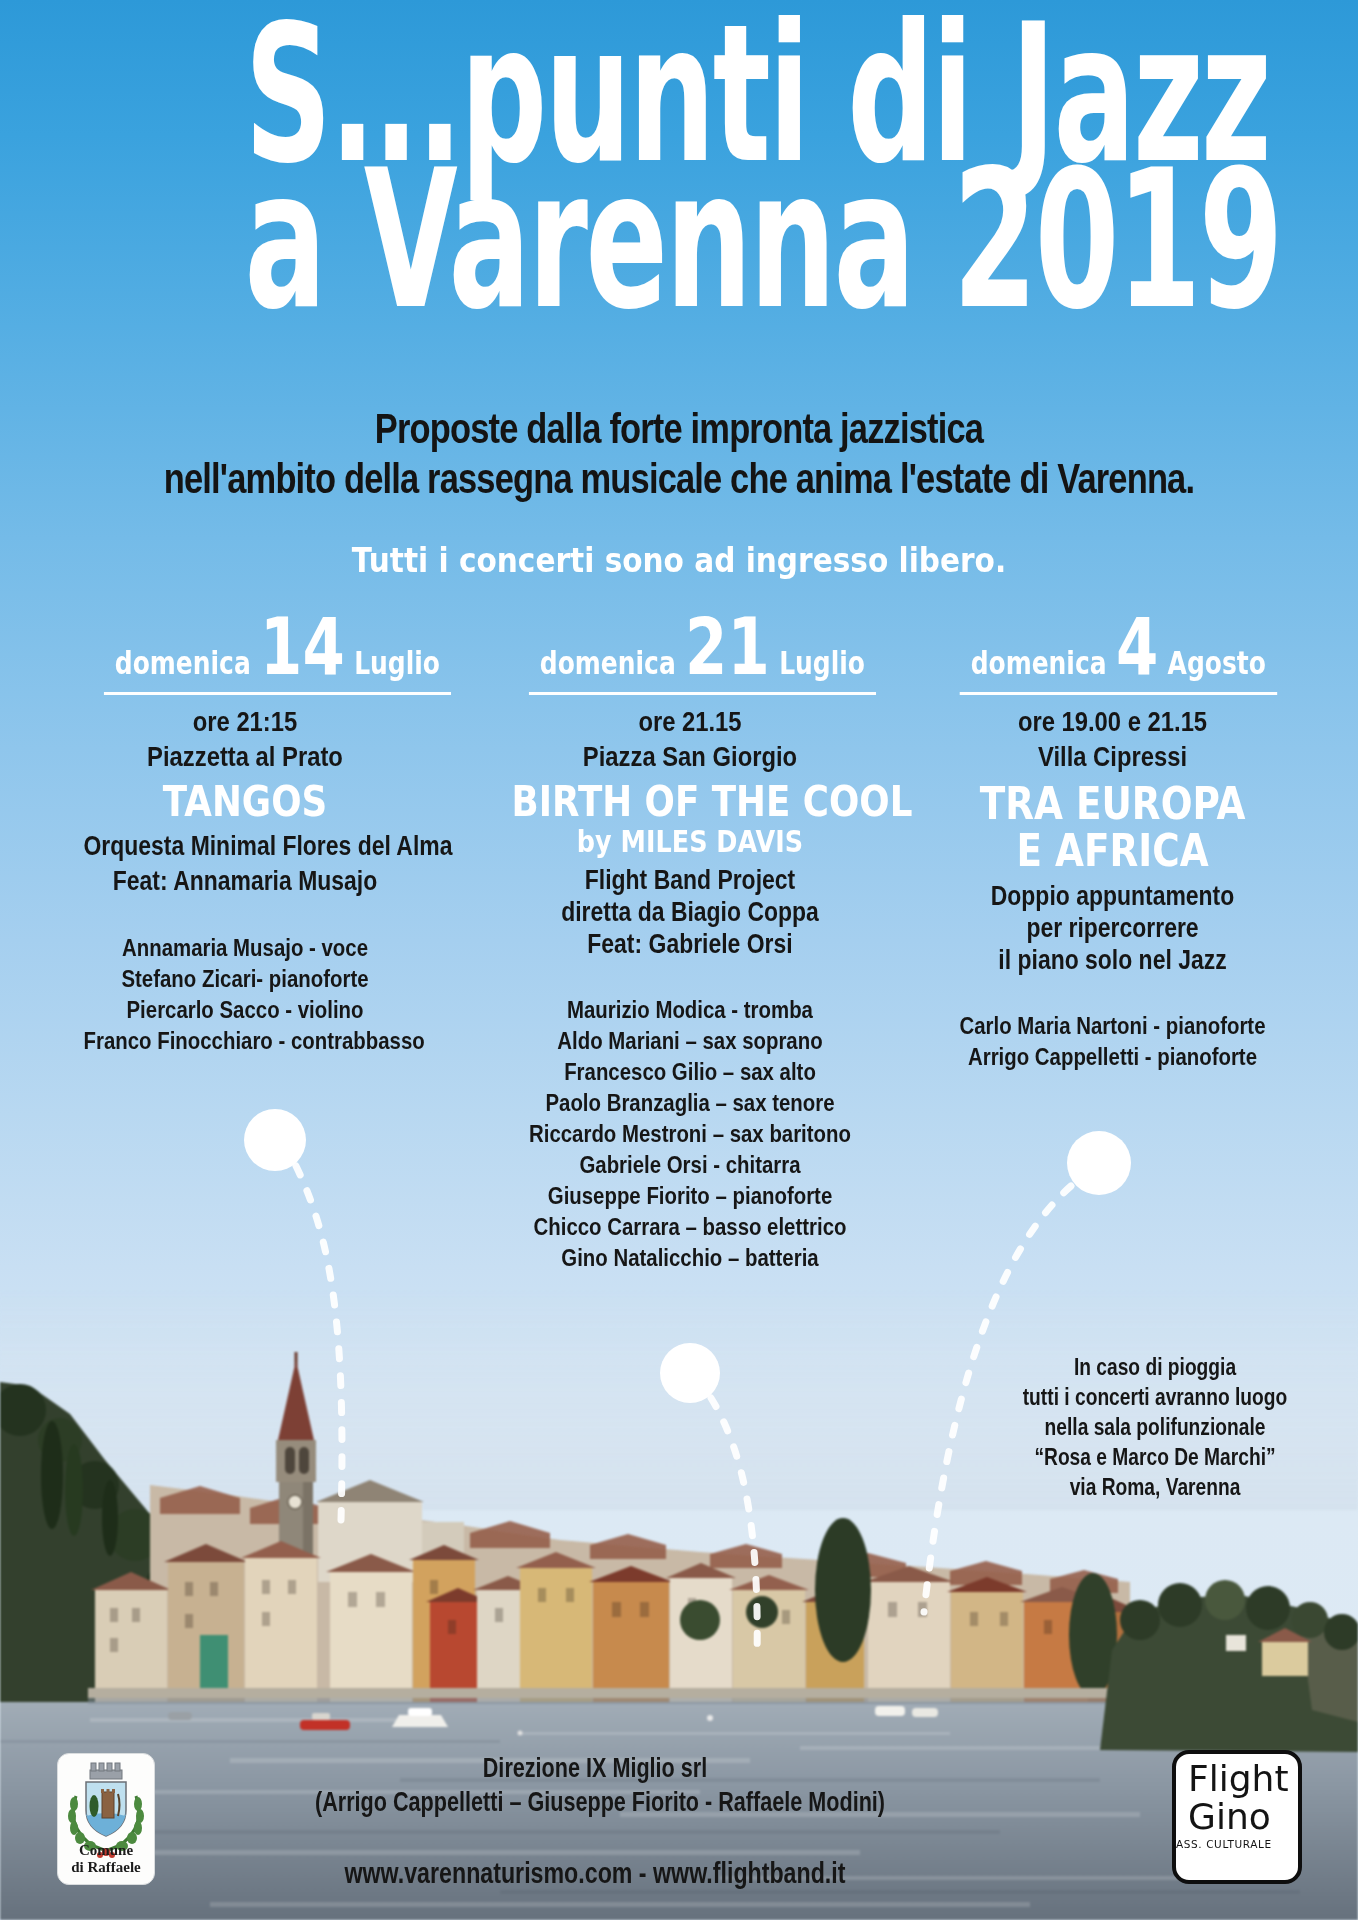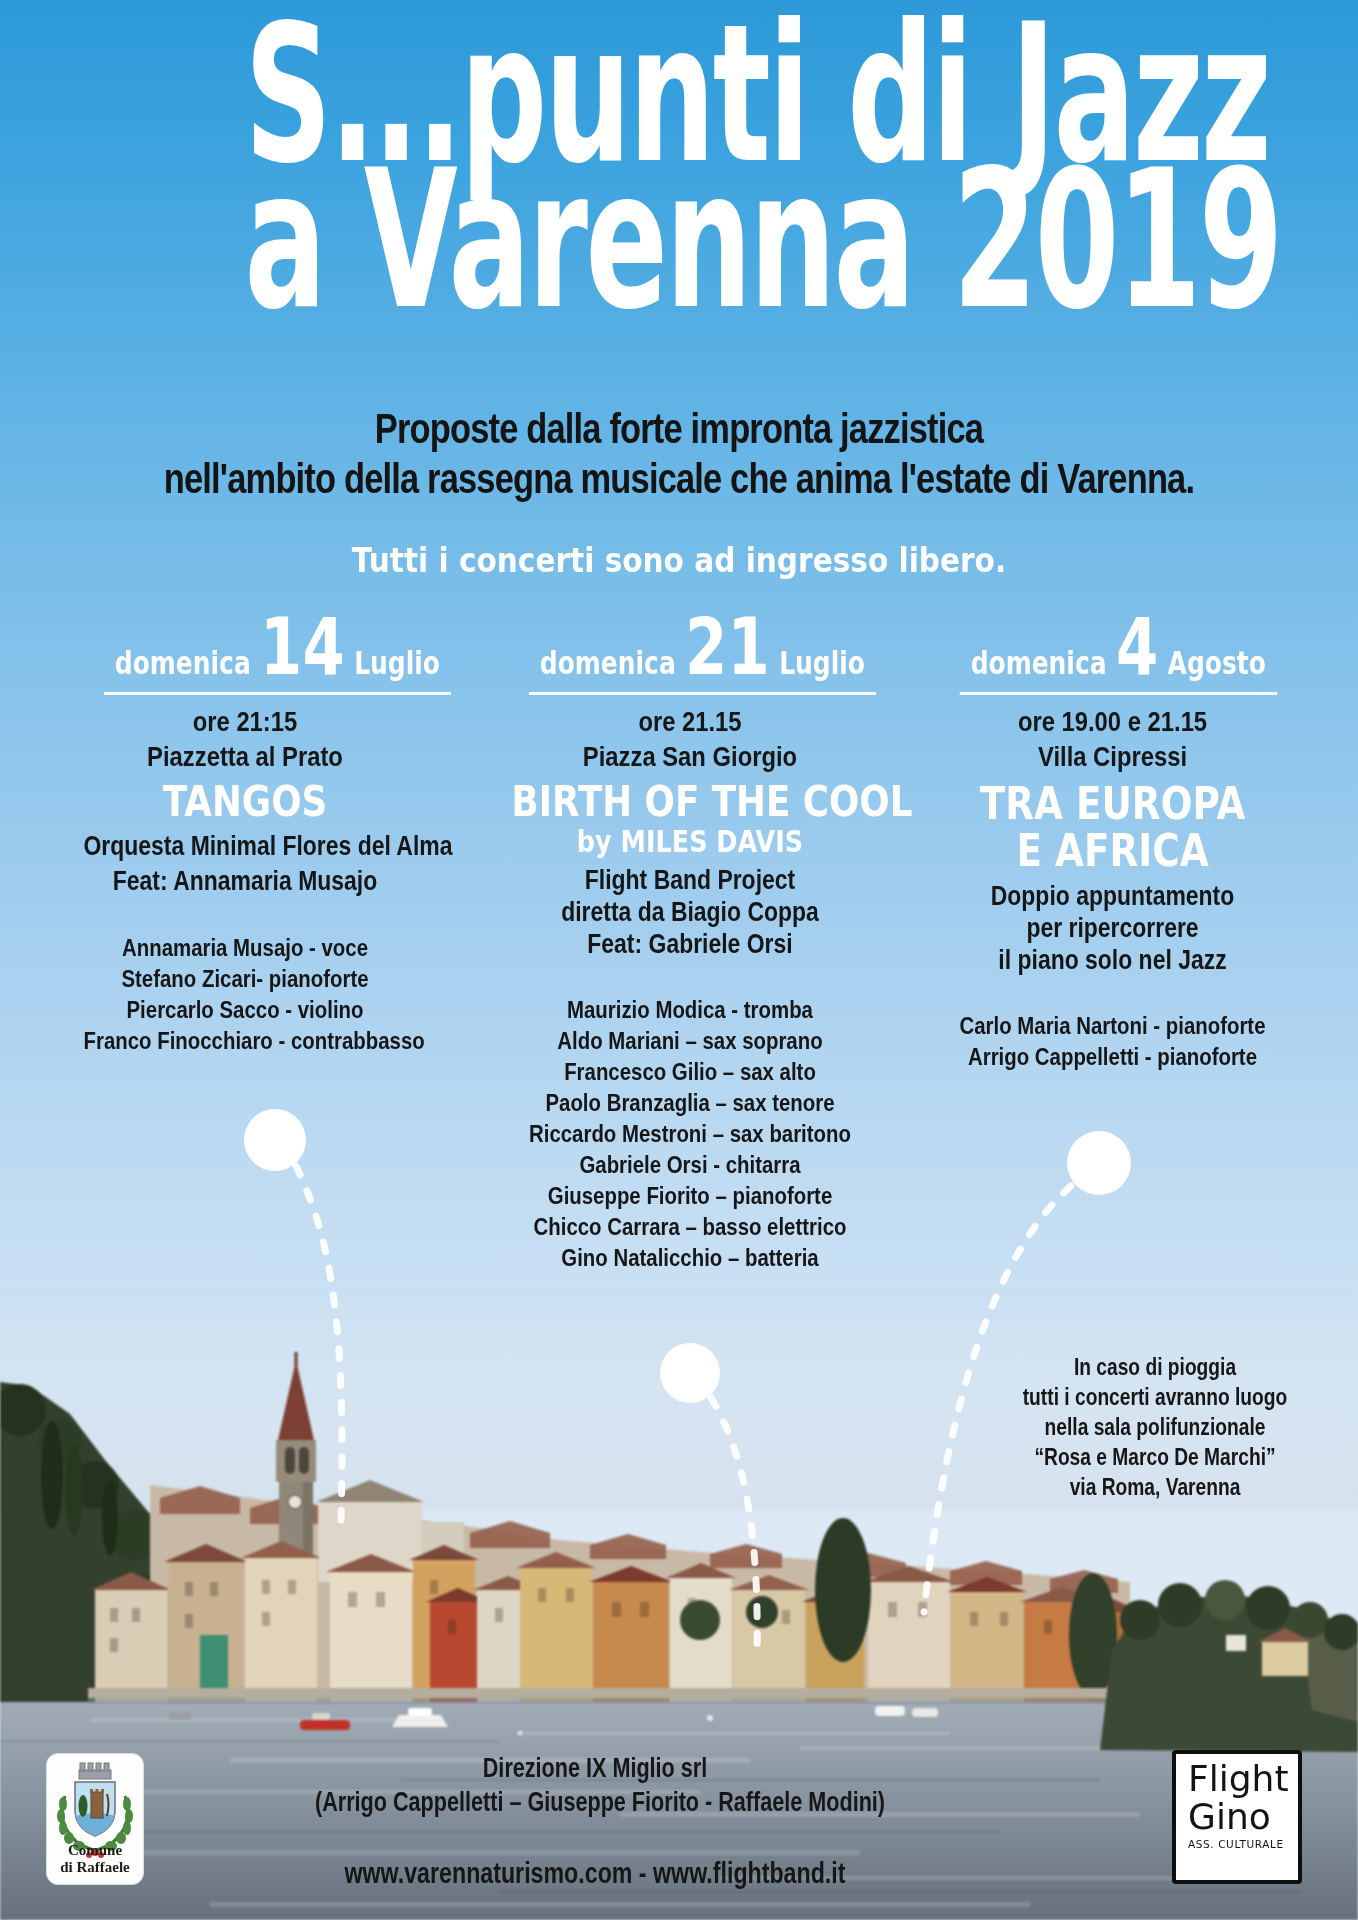--- a/index.html
+++ b/index.html
@@ -69,38 +69,38 @@
   
   .footer-text{
     left:245px;top:1752px;width:700px;color:#161616;font-weight:700;text-align:center;
     transform:scaleX(.8);transform-origin:50% 0;white-space:nowrap;
   }
   .ft-1{font-size:27px;line-height:33px;}
   .ft-2{font-size:27px;line-height:33px;margin-top:1px;}
   .ft-3{font-size:29px;line-height:33px;margin-top:38px;}
   
   .comune-logo{
-    left:46px;top:1753px;width:98px;height:132px;background:#fdfdfc;
+    left:57px;top:1753px;width:98px;height:132px;background:#fdfdfc;
     border-radius:12px;border:1px solid #d9dcde;box-sizing:border-box;
   }
   .comune-text{position:absolute;left:0;bottom:8px;width:100%;text-align:center;
     font-family:"Liberation Serif",serif;font-weight:700;font-size:15px;line-height:17px;color:#1c1c1c;}
   .ix-logo{
     left:1005px;top:1762px;width:116px;height:116px;background:#fff;
     border:4px solid #0e0e0e;border-radius:50%;box-sizing:border-box;
   }
   .ix-inner{position:absolute;inset:2px;border:2px solid #0e0e0e;border-radius:50%;}
   .flight-logo{
     left:1172px;top:1750px;width:130px;height:134px;background:#fff;
-    border:4px solid #0e0e0e;border-radius:4px;box-sizing:border-box;
+    border:4px solid #0e0e0e;border-radius:17px;box-sizing:border-box;
     color:#141414;font-family:"DejaVu Sans",sans-serif;
   }
   .fl-line{font-size:36px;line-height:38px;font-weight:400;padding-left:12px;letter-spacing:0;}
   .fl-first{padding-top:6px;}
-  .fl-small{font-size:10.5px;letter-spacing:.6px;padding-left:12px;margin-top:2px;font-weight:400;}
+  .fl-small{font-size:10.5px;letter-spacing:.6px;margin-top:2px;font-weight:400;}
   .scene{left:0;top:1290px;filter:blur(1px);}
   .balls{left:0;top:0;}
 </style>
 </head>
 <body>
 
 <div class="poster">
 
   <svg class="abs scene" width="1358" height="630" viewBox="0 0 1358 630">
     <defs>

